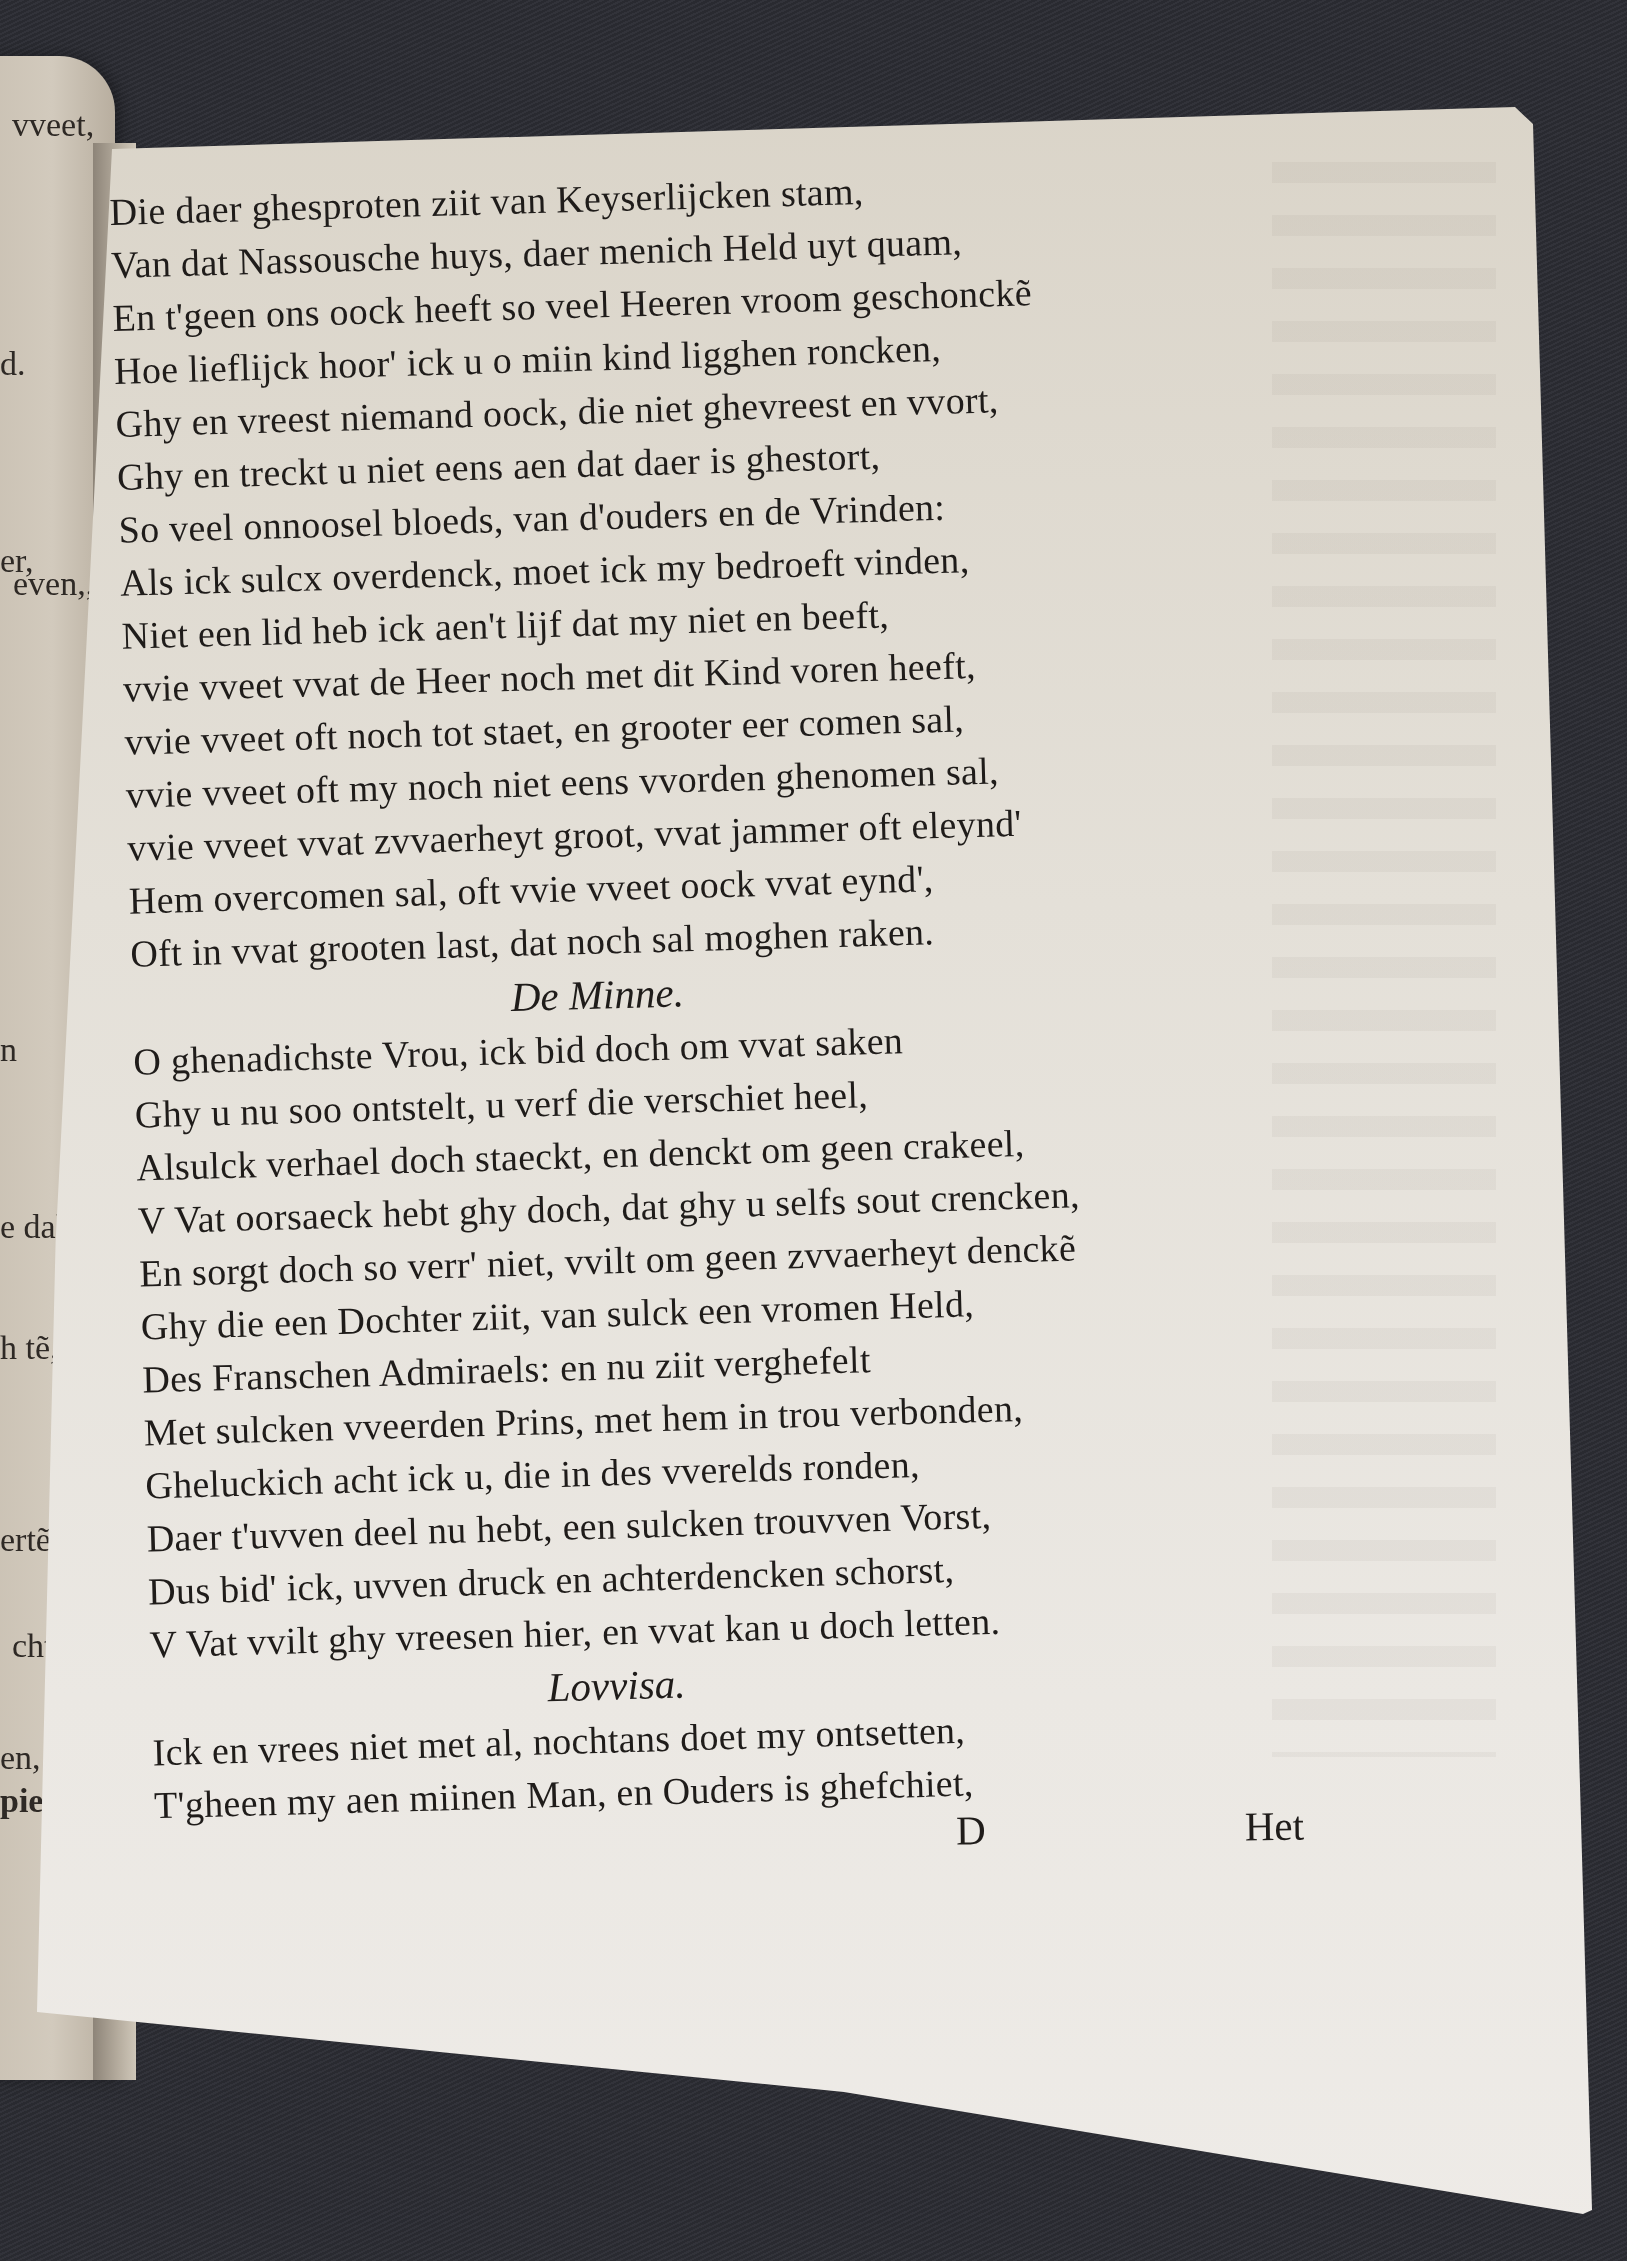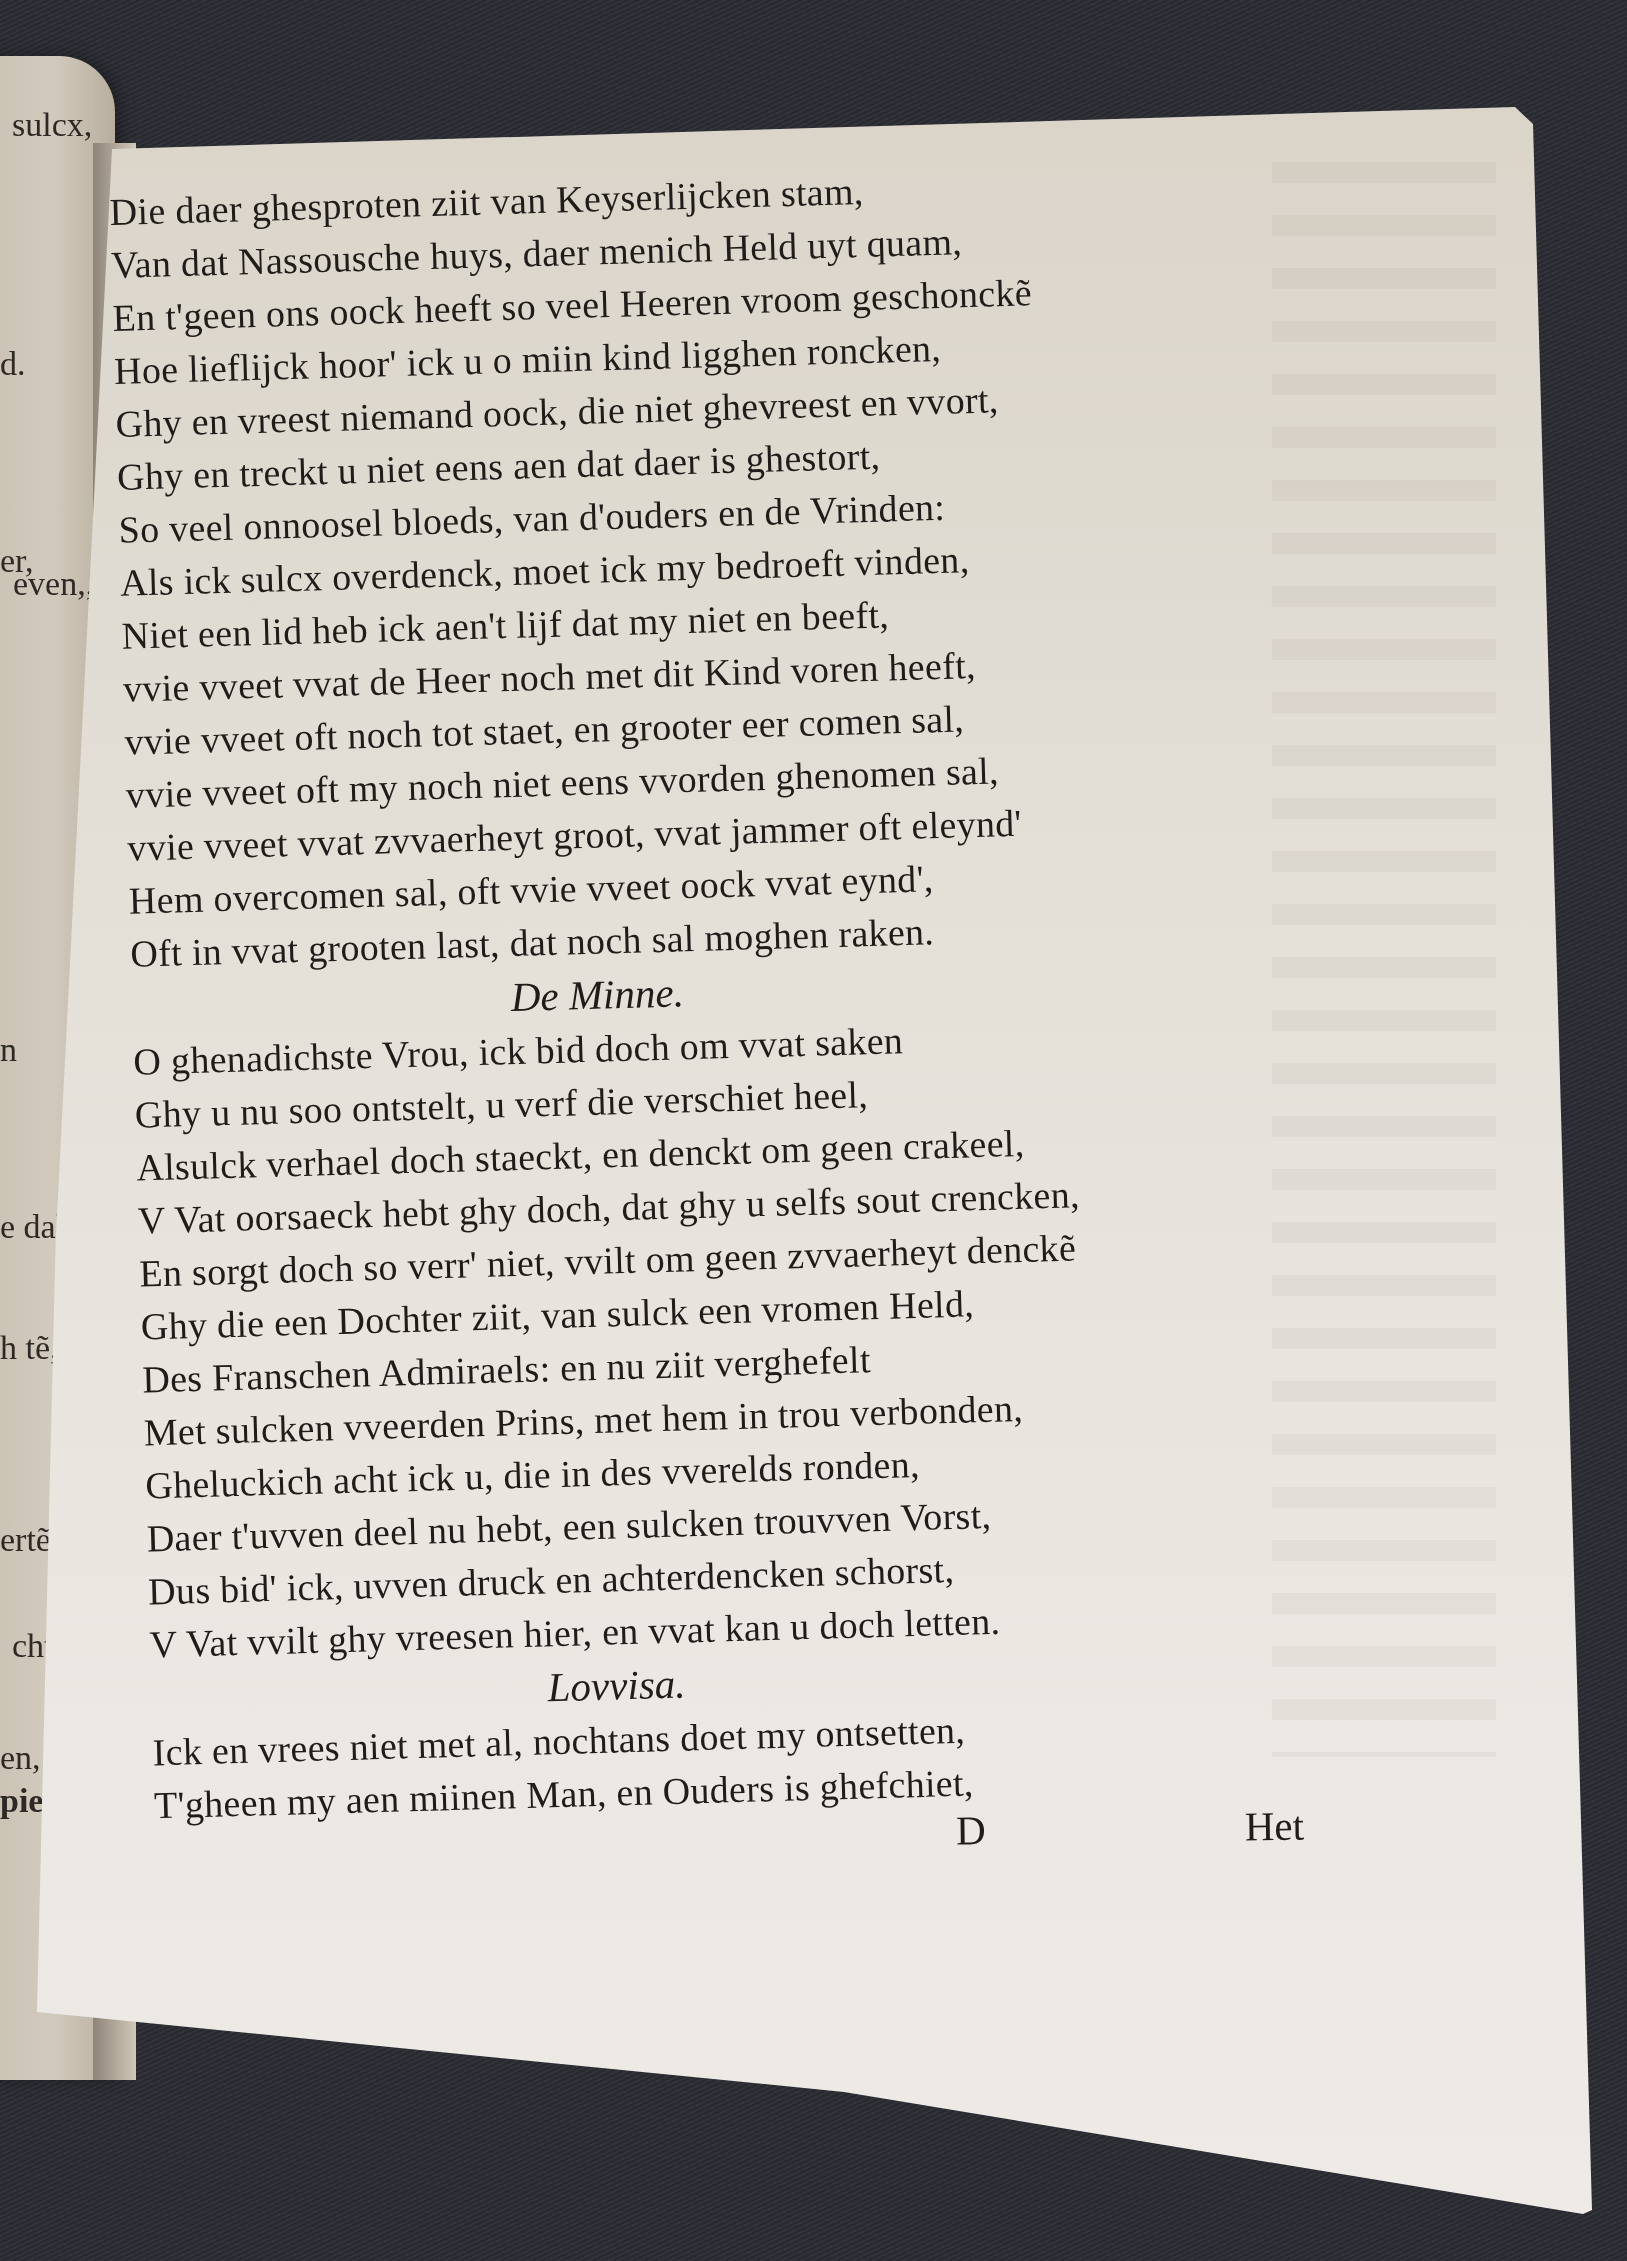--- a/index.html
+++ b/index.html
@@ -55,21 +55,21 @@
     transform:rotate(-0.8deg);
     font-family:"Liberation Serif","DejaVu Serif",serif;
     font-size:41px; color:#1f1c1a;
   }
 </style>
 </head>
 <body>
 
 <div class="left-page">
   <div id="left-frags">
-      <span class="left-frag" style="left: 37px; top: 50px;">sulcx,</span>
+      <span class="left-frag" style="left: 37px; top: 50px;">vveet,</span>
       <span class="left-frag" style="left: 25px; top: 289px;">d.</span>
       <span class="left-frag" style="left: 25px; top: 486px;">er,</span>
       <span class="left-frag" style="left: 25px; top: 509px; margin-left: 13px;">even,,</span>
       <span class="left-frag" style="left: 25px; top: 975px;">n</span>
       <span class="left-frag" style="left: 25px; top: 1152px;">e dal</span>
       <span class="left-frag" style="left: 25px; top: 1273px;">h tẽ,</span>
       <span class="left-frag" style="left: 25px; top: 1465px;">ertẽ</span>
       <span class="left-frag" style="left: 25px; top: 1571px; padding-left: 12px;">cht,</span>
       <span class="left-frag" style="left: 25px; top: 1683px;">en,</span>
       <span class="left-frag" style="left: 25px; top: 1726px; font-weight: bold;">pie</span>

